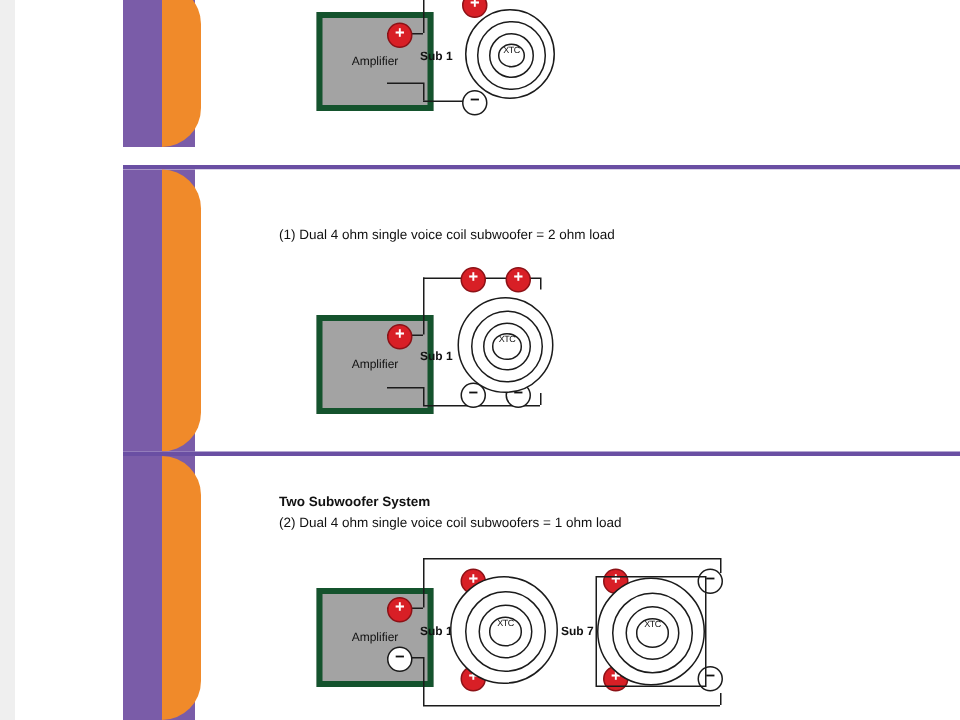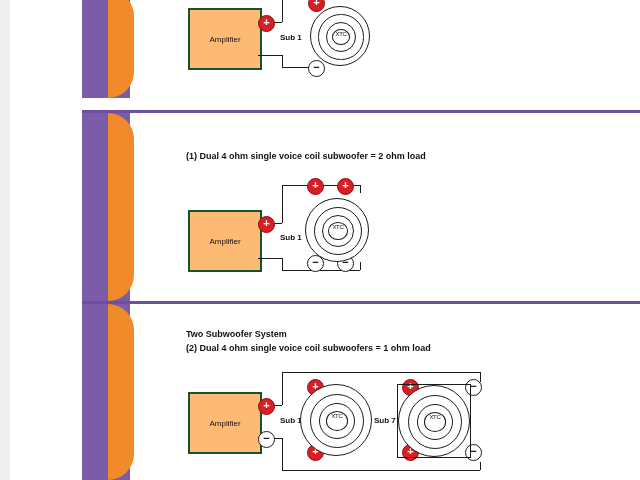--- a/index.html
+++ b/index.html
@@ -18,24 +18,24 @@
   
   .tab{position:absolute;left:72px;width:48px;background:#7a5ca8;}
   .tab-curve{position:absolute;left:98px;width:26px;background:#f08a2a;border-top-right-radius:26px;border-bottom-right-radius:26px;}
   .tab-label{
     position:absolute;left:0;width:48px;color:#ffffff;font-weight:bold;font-size:15px;
     writing-mode:vertical-rl;transform:rotate(180deg);
     display:flex;align-items:center;justify-content:center;letter-spacing:.3px;
   }
 
   .sec-title{position:absolute;font-size:9px;font-weight:bold;color:#111;line-height:13px;}
-  .sec-sub{position:absolute;font-size:9px;font-weight:bold;color:#111;line-height:13px;}
+  .sec-sub{position:absolute;font-size:9px;font-weight:normal;color:#111;line-height:13px;}
 
   
-  .amp{position:absolute;border:2px solid #14532d;background:#fdba74;}
+  .amp{position:absolute;border:4px solid #14532d;background:#a3a3a3;margin-left:23px;}
   .amp span{position:absolute;left:0;top:50%;transform:translateY(-50%);width:100%;text-align:center;font-size:8px;color:#111;}
 
   .wire{position:absolute;background:#1b1b1b;}
   .wire.h{height:1px;}
   .wire.v{width:1px;}
 
   .term-pos{
     position:absolute;width:15px;height:15px;border-radius:50%;
     background:#d81f26;border:1px solid #8c1116;
     color:#fff;font-size:11px;font-weight:bold;line-height:13px;text-align:center;

